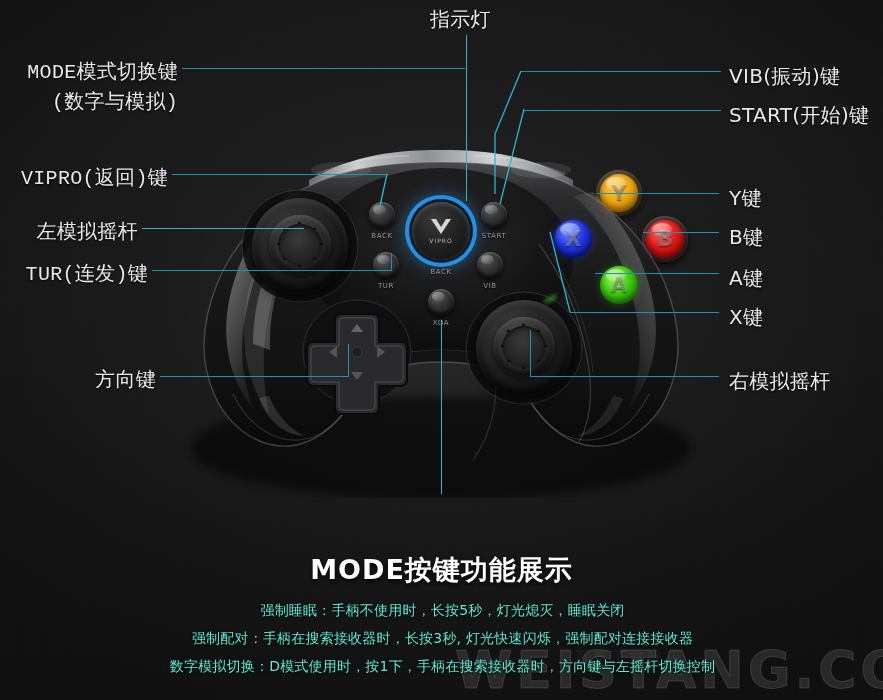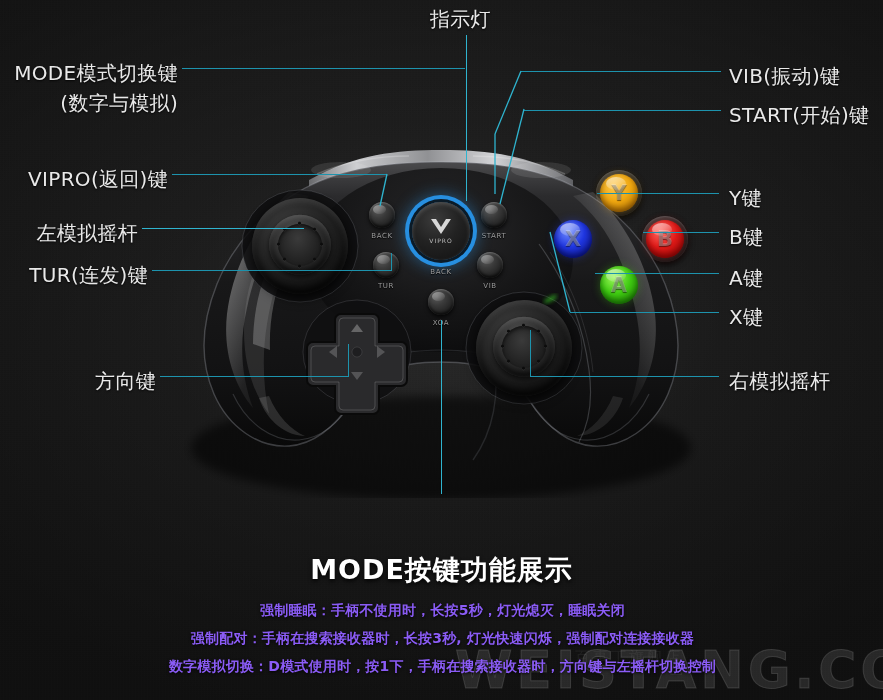--- a/index.html
+++ b/index.html
@@ -41,21 +41,21 @@
   .lbl{
     position:absolute;
     color:#e9e9e9;
     font-size:20px;
     letter-spacing:.3px;
     white-space:nowrap;
     text-shadow:0 1px 2px rgba(0,0,0,.85);
     line-height:1.5;
   }
   .lbl.r{text-align:left;}
-  .lbl.l{text-align:right;}
+  .lbl.l{text-align:right;font-family:Liberation Mono, monospace;}
 
   
   .ln{position:absolute;background:#1d93ad;}
   .ln.h{height:1px;}
   .ln.v{width:1px;}
   .ln.bright{background:#2fb4cf;}
 
   
   #captions{
     position:absolute;left:0;right:0;top:552px;
@@ -64,23 +64,23 @@
   .cap-title{
     color:#fff;
     font-size:27px;
     font-weight:bold;
     letter-spacing:1px;
     text-shadow:0 2px 4px rgba(0,0,0,.9);
     margin:0 0 14px 0;
   }
   .cap-list{list-style:none;margin:0;padding:0;}
   .cap-list li{
-    color:#8b5cf6;
+    color:#5eead4;
     font-size:14px;
-    font-weight:bold;
+    font-weight:normal;
     letter-spacing:.2px;
     margin:0 0 10px 2px;
     text-shadow:0 1px 3px rgba(0,0,0,.9);
   }
 
   
   .wm-main{
     position:absolute;
     left:455px;top:640px;
     font-size:52px;

